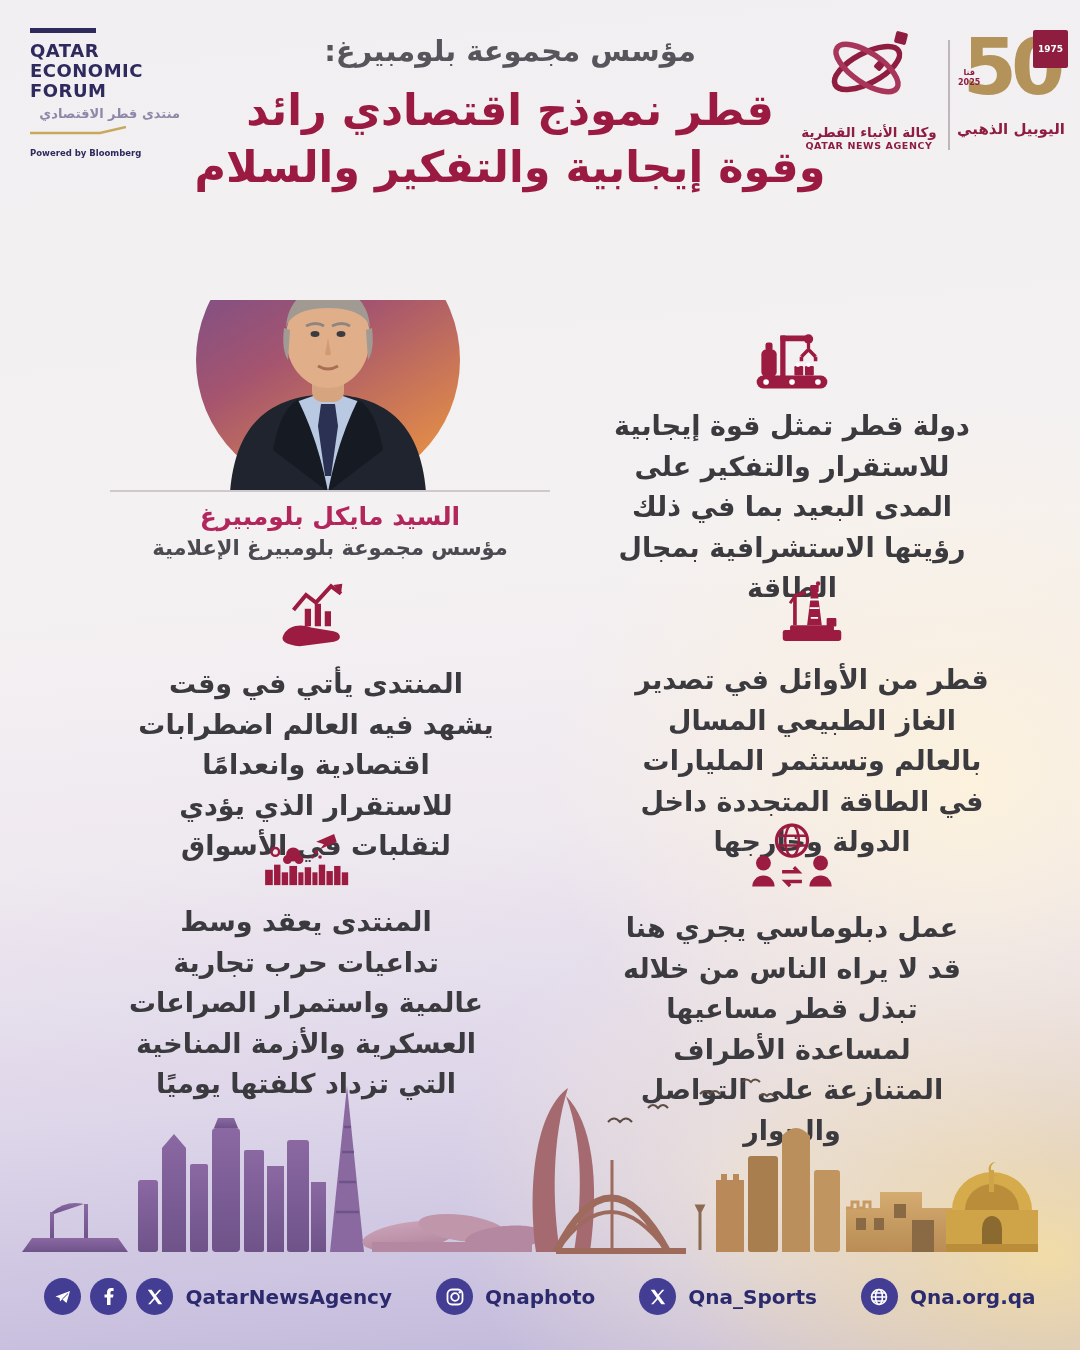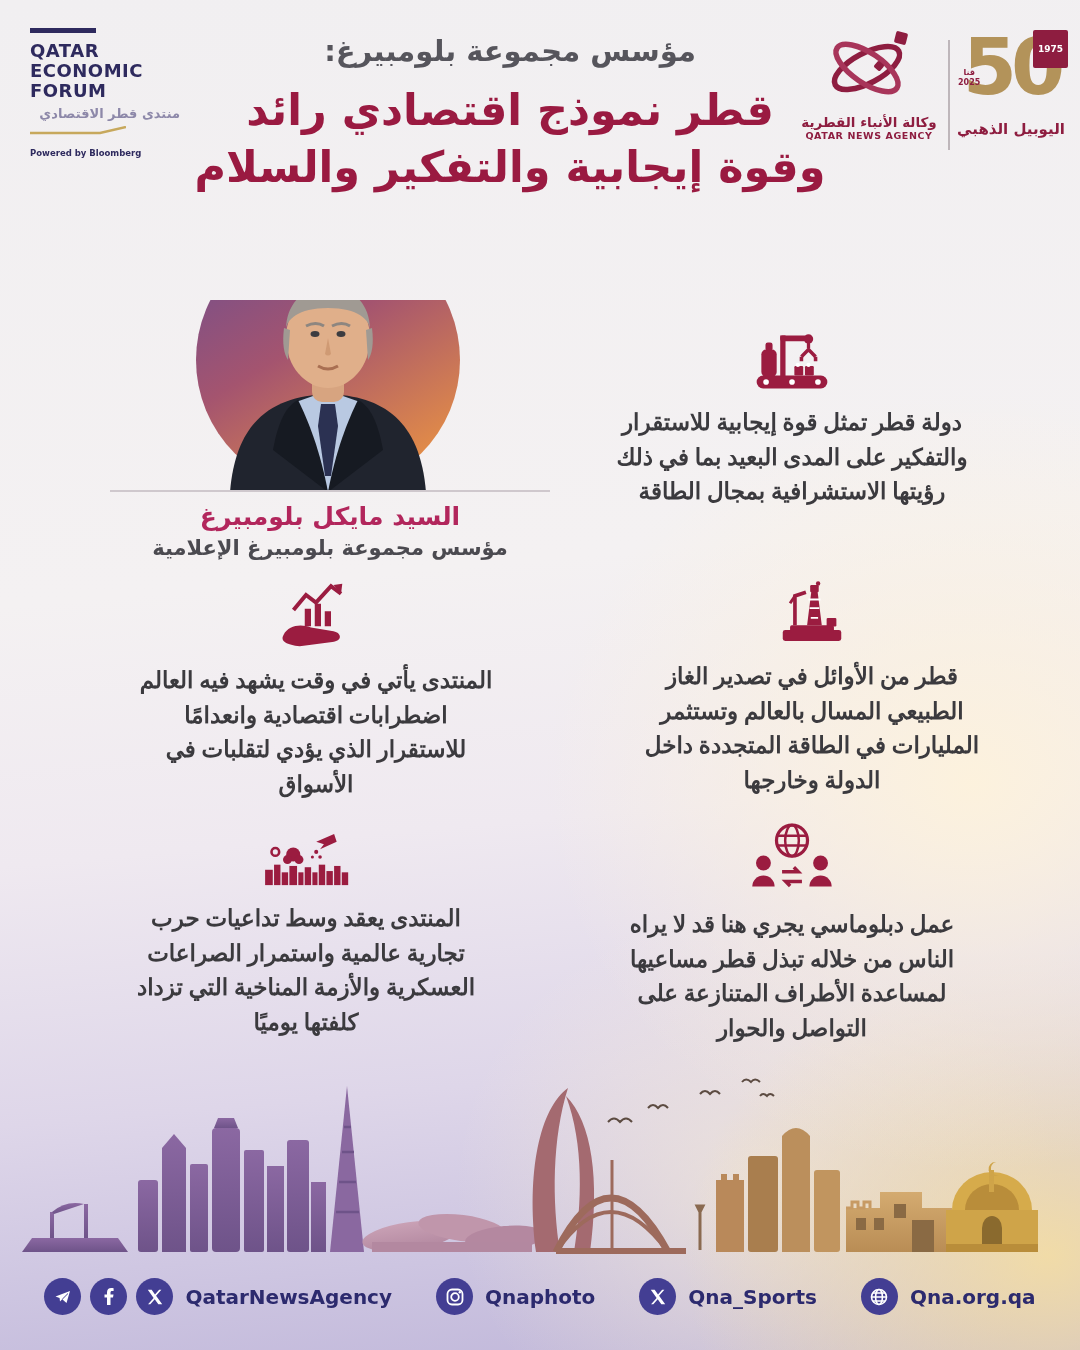--- a/index.html
+++ b/index.html
@@ -19,39 +19,39 @@
   .qef-words{ font-weight:800; font-size:18px; line-height:1.1; letter-spacing:.5px; }
   .qef-ar{ font-size:13px; color:#8d88a9; margin-top:6px; font-weight:700; }
   .qef-swoosh{ width:96px; height:10px; margin-top:2px; }
   .qef-powered{ font-size:8.5px; margin-top:8px; font-weight:700; color:#2e2a5e; }
 
   .title-block{ position:absolute; top:34px; left:190px; width:640px; text-align:center; direction:rtl; }
   .subtitle{ font-size:29px; font-weight:700; color:#56555c; margin-bottom:14px; }
   .main-title{ font-size:43px; font-weight:800; color:#9a1a41; line-height:1.32; }
 
   .qna-logo{ position:absolute; top:30px; left:798px; width:142px; text-align:center; }
-  .qna-text-ar{ font-size:13.5px; font-weight:700; color:#8e1d40; margin-top:2px; }
+  .qna-text-ar{ font-size:13.5px; font-weight:700; color:#8e1d40; margin-top:12px; }
   .qna-text-en{ font-size:9.5px; font-weight:700; color:#8e1d40; letter-spacing:.6px; }
   .header-divider{ position:absolute; top:40px; left:948px; width:2px; height:110px; background:#9b8f96; opacity:.6; }
   .jubilee{ position:absolute; top:30px; left:956px; width:110px; text-align:center; }
   .jub-row{ position:relative; height:84px; }
   .jub-50{ font-size:78px; font-weight:800; color:#b3935a; line-height:.95; letter-spacing:-6px; }
   .jub-chip{ position:absolute; top:0; right:-2px; background:#8e1d40; color:#fff; font-size:9px; font-weight:700; padding:14px 5px; border-radius:2px; }
   .jub-mid{ position:absolute; left:2px; top:38px; font-size:8px; color:#8e1d40; font-weight:700; direction:rtl; line-height:1.3; text-align:center; }
   .jub-label{ font-size:15px; font-weight:800; color:#8e1d40; margin-top:6px; direction:rtl; }
 
   
   .person{ position:absolute; top:300px; left:178px; width:300px; text-align:center; }
   .baseline{ width:440px; height:2px; background:#cfc8cd; position:absolute; top:490px; left:110px; }
   .person-name{ position:absolute; top:502px; left:110px; width:440px; text-align:center; font-size:25px; font-weight:800; color:#b2265c; direction:rtl; }
   .person-role{ position:absolute; top:536px; left:110px; width:440px; text-align:center; font-size:21px; font-weight:700; color:#4b4a50; direction:rtl; }
 
   
   .point{ position:absolute; width:356px; display:flex; flex-direction:column; align-items:center; gap:14px; }
-  .point .txt{ font-size:23px; font-weight:700; color:#3b3a3e; line-height:1.5; text-align:center; direction:rtl;font-family:Liberation Serif, serif; }
+  .point .txt{ font-size:27px; font-weight:700; color:#3b3a3e; line-height:1.5; text-align:center; direction:rtl; }
   .p-r1{ top:326px; left:614px; }
   .p-l1{ top:580px; left:128px;margin-left:10px; }
   .p-r2{ top:580px; left:634px;justify-content:flex-end; }
   .p-l2{ top:826px; left:128px; }
   .p-r3{ top:822px; left:614px; }
 
   
   .skyline{ position:absolute; left:0; top:1052px; width:1080px; height:222px; }
 
   

